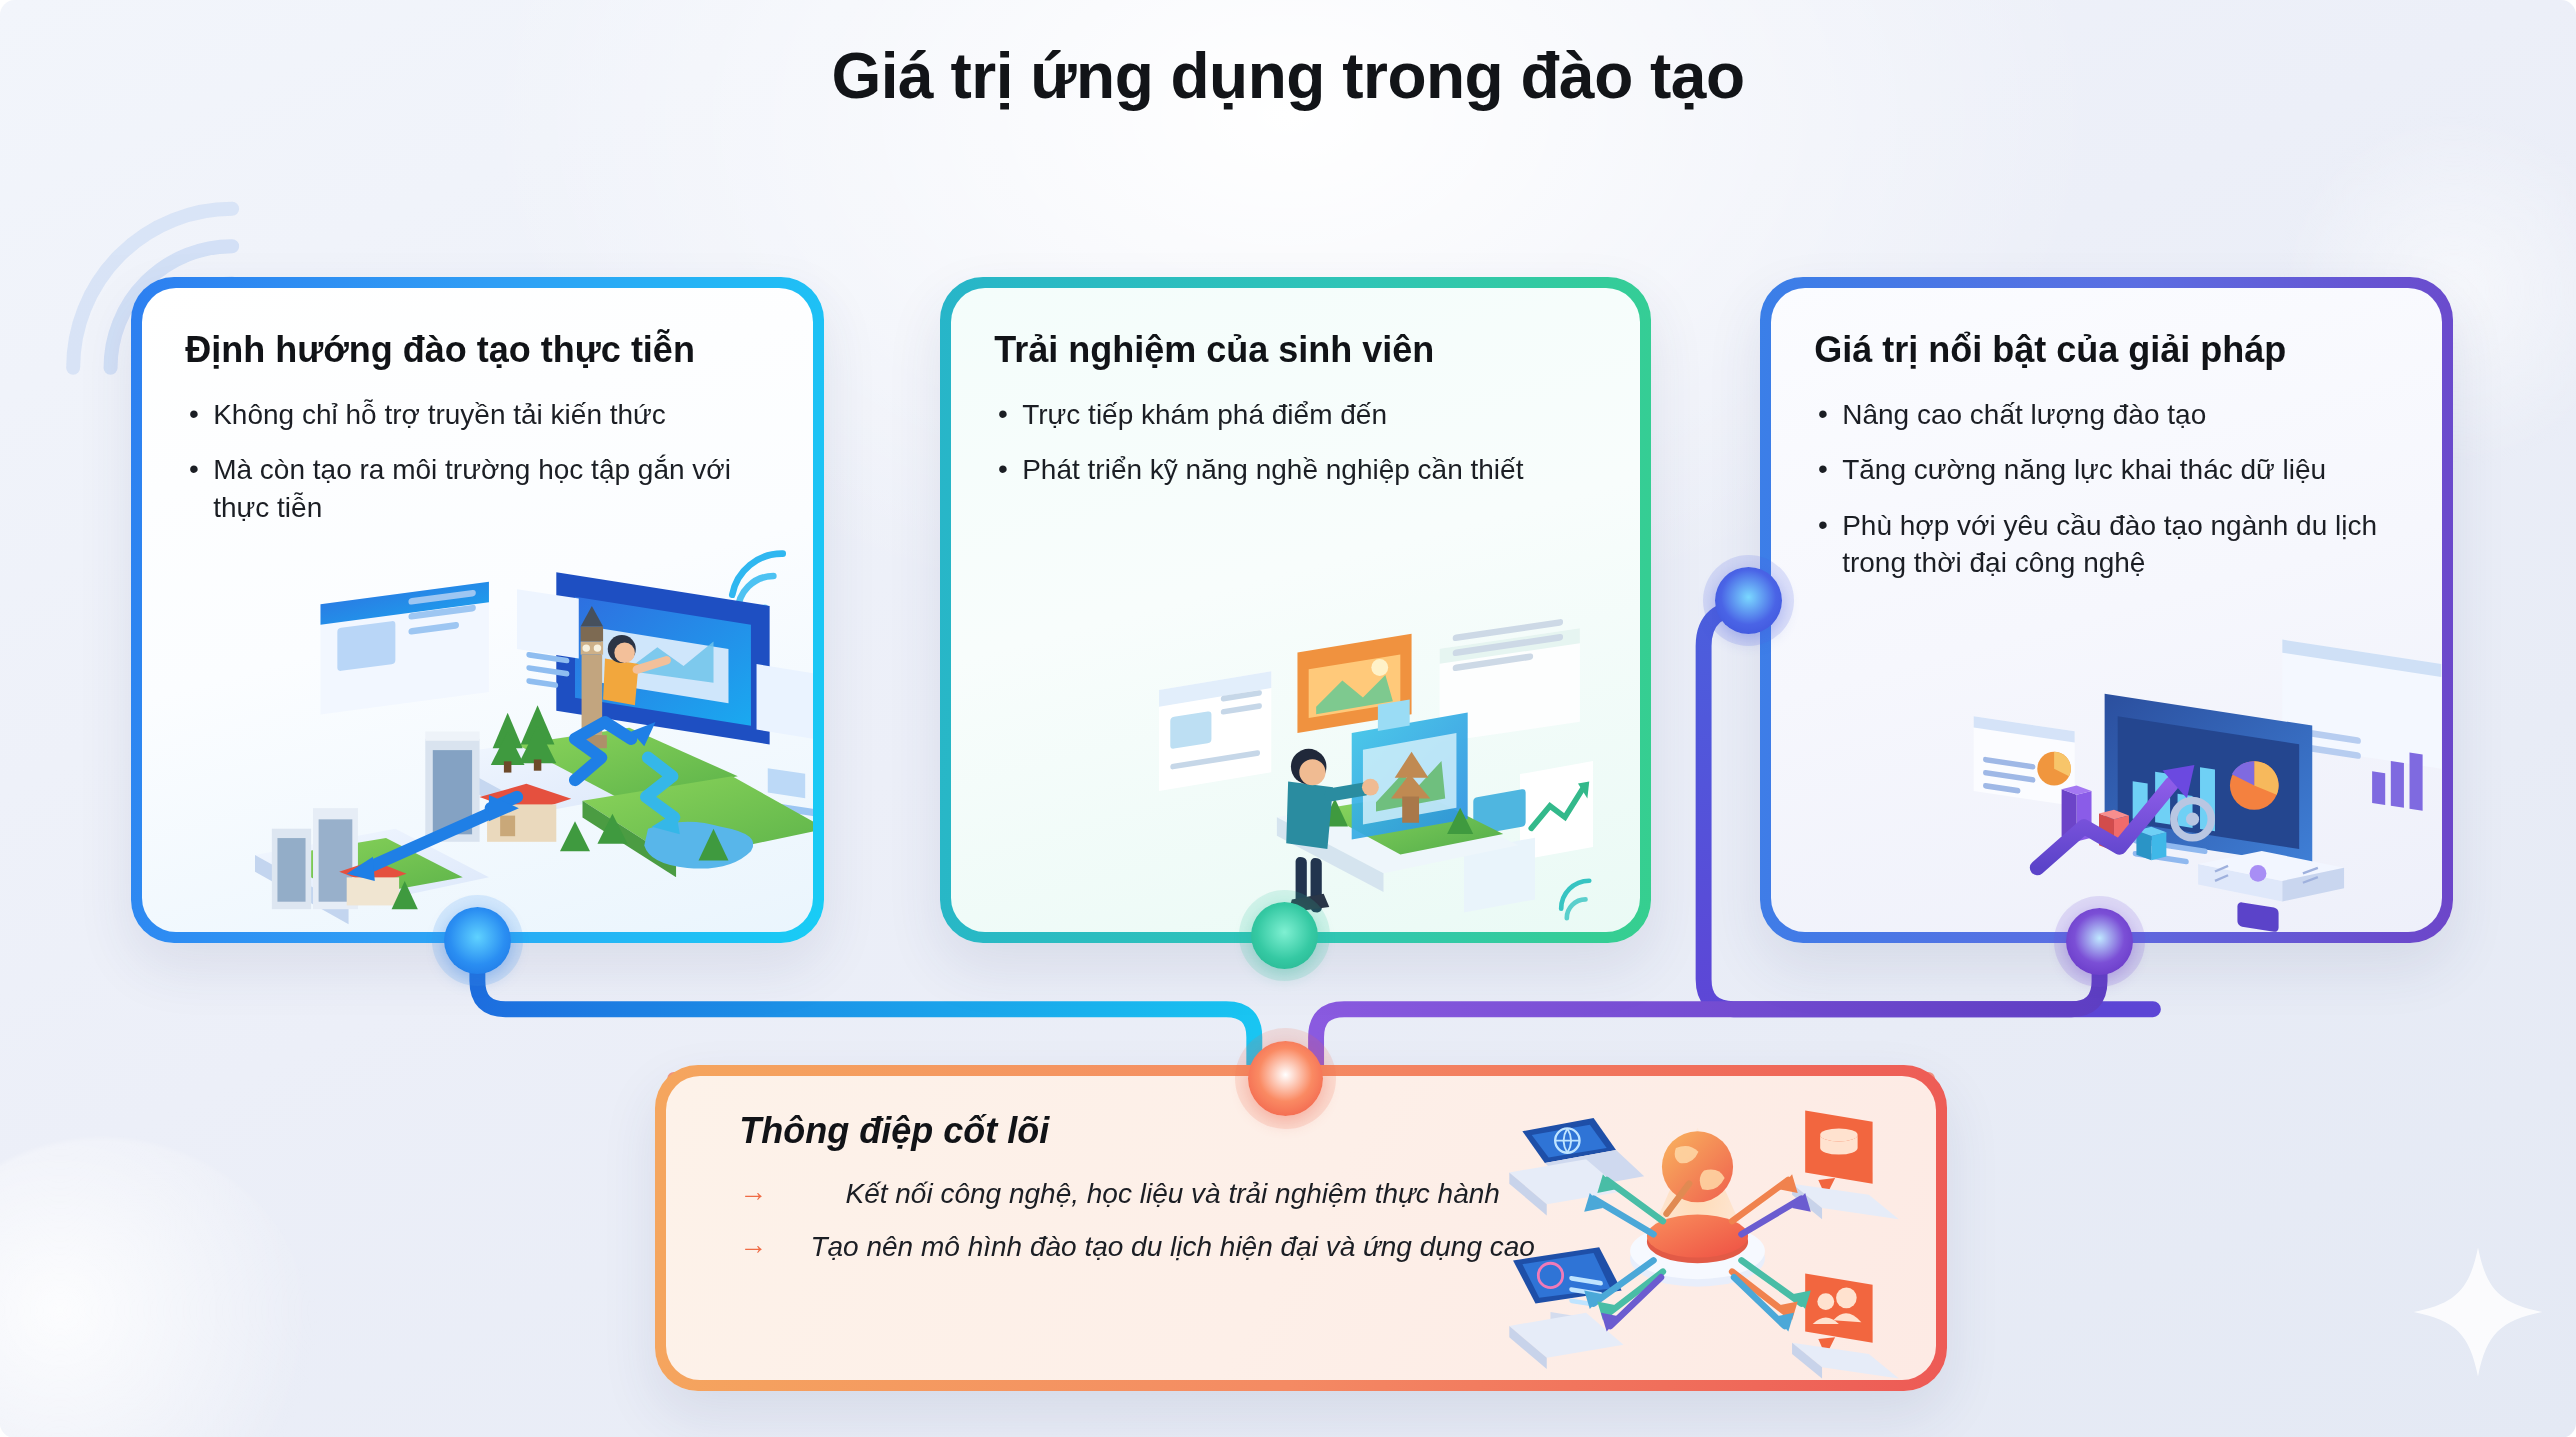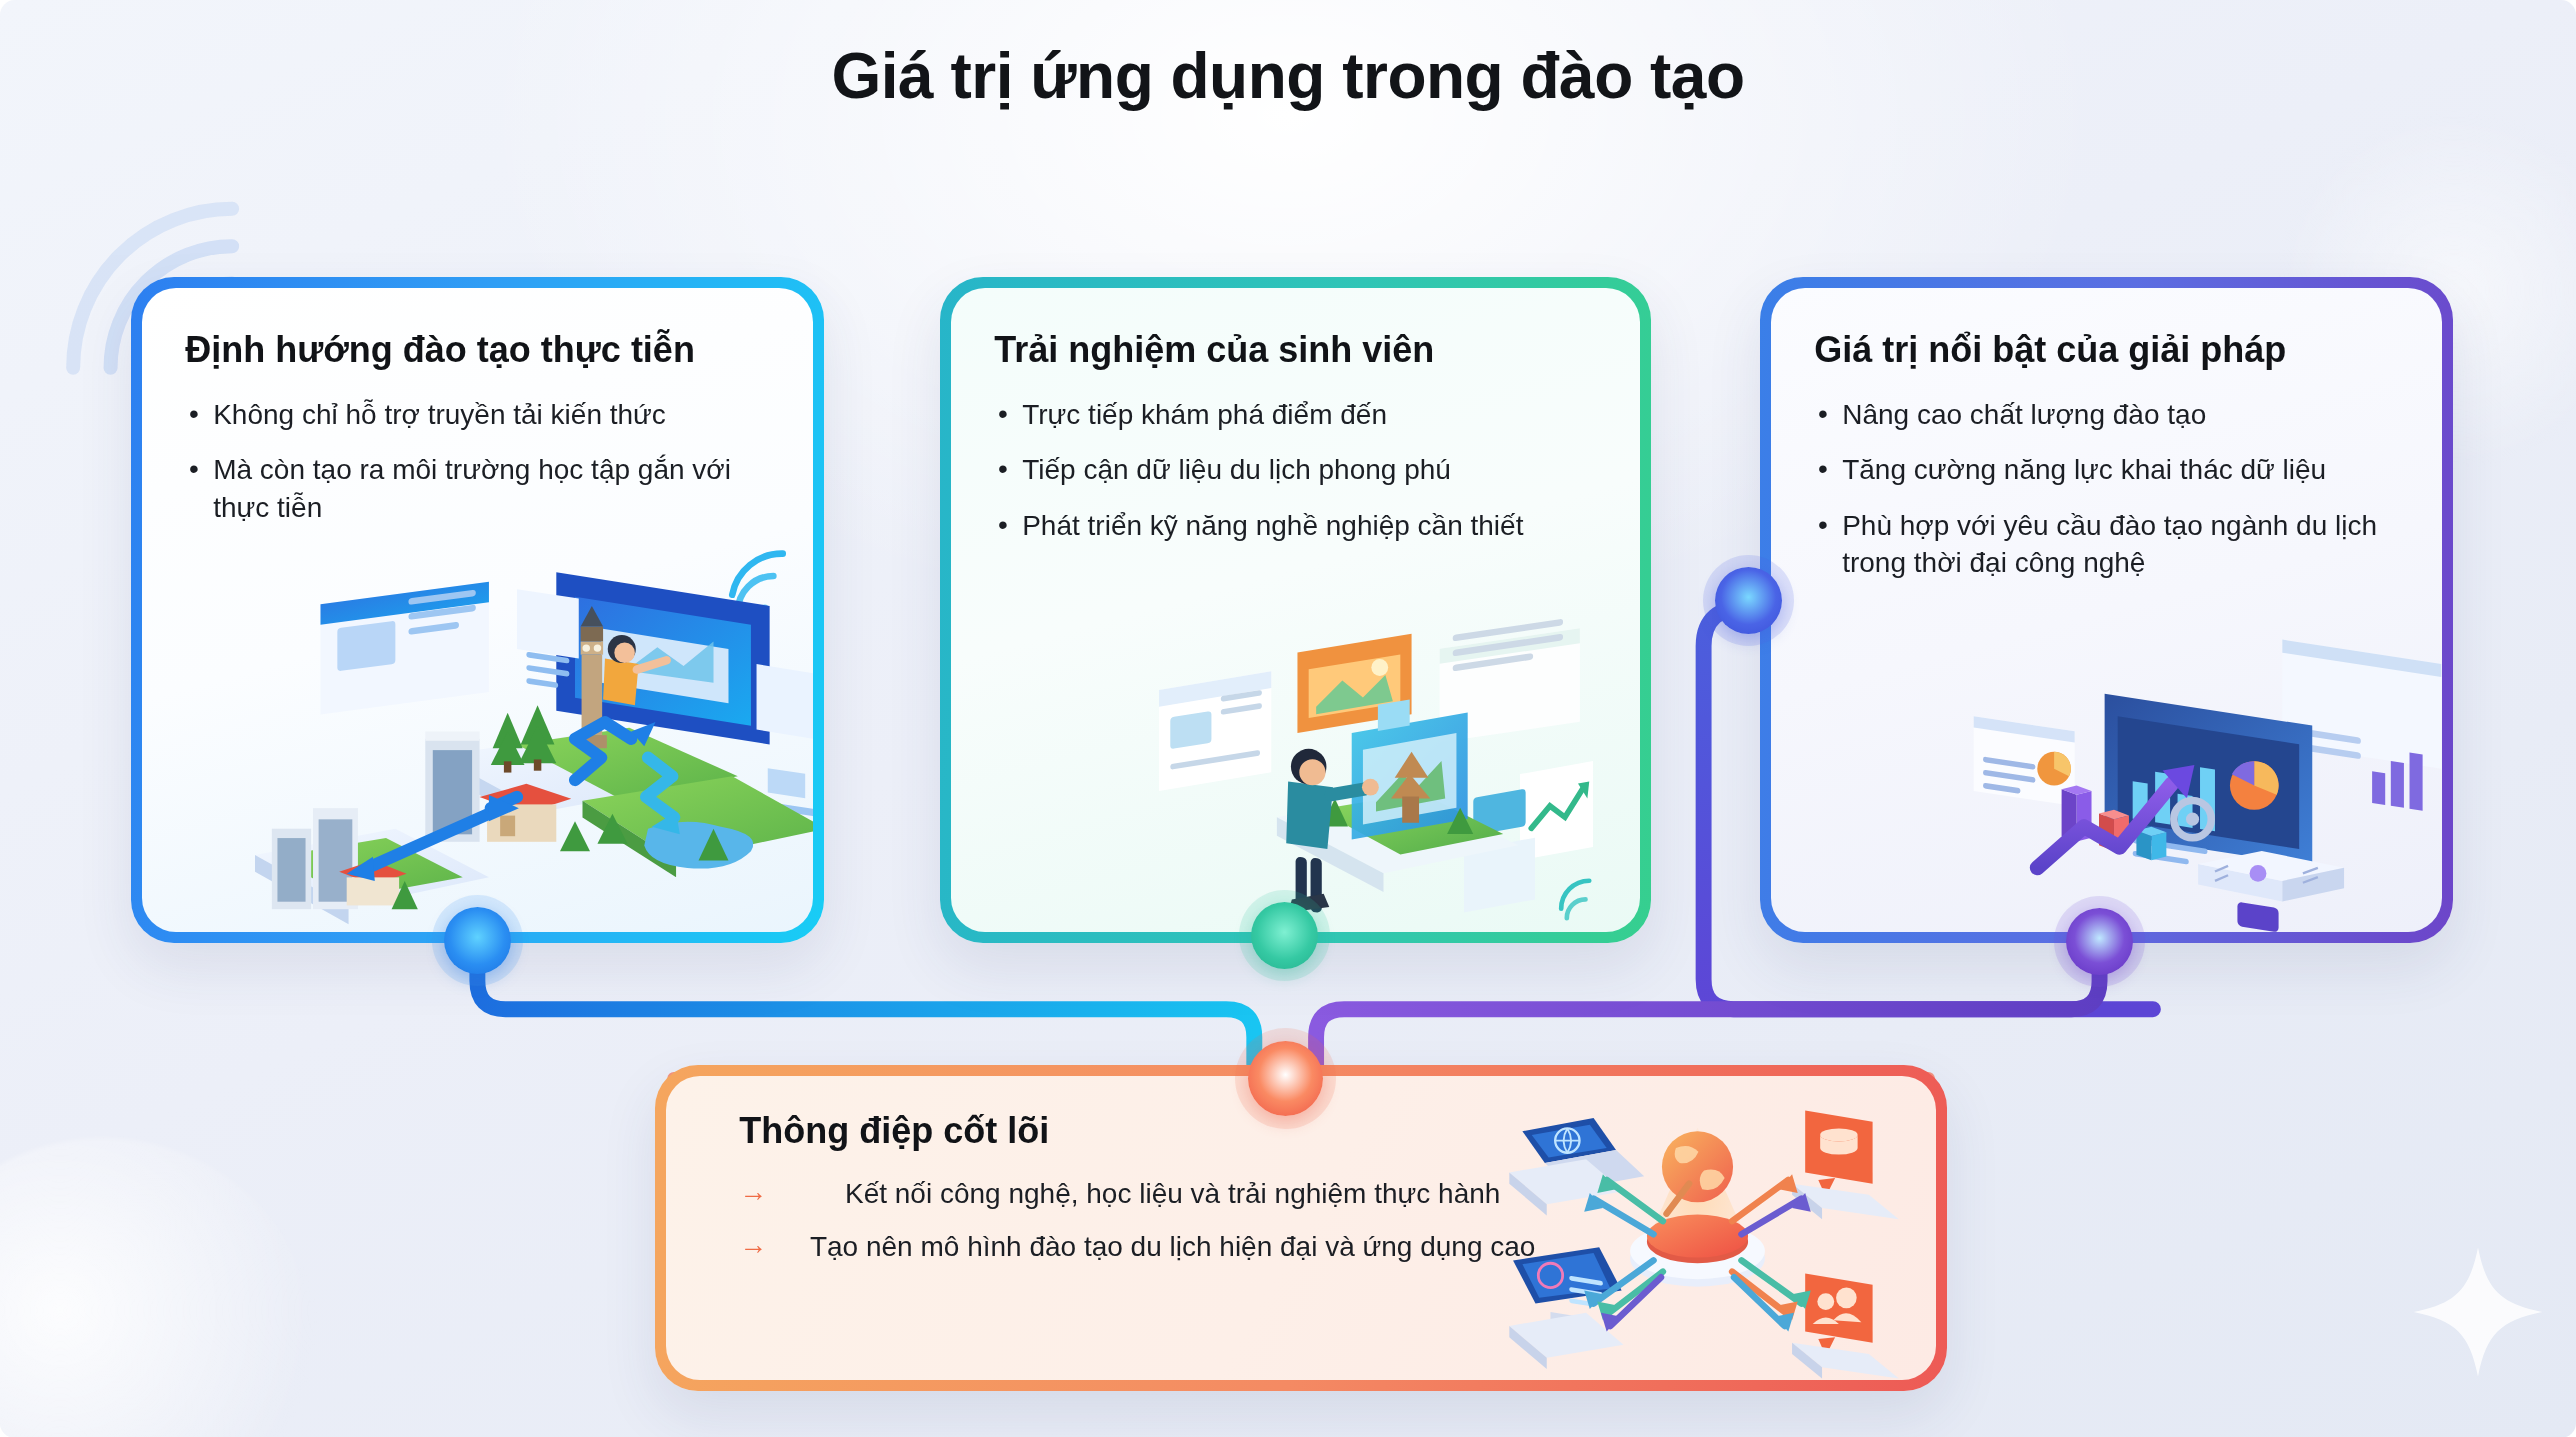--- a/index.html
+++ b/index.html
@@ -93,21 +93,21 @@
   #card2 .card-inner { background: linear-gradient(165deg, #f4fdfb 0%, #f8fdfc 45%, #eafaf5 100%); }
 
   
   #card3 { left: 1760px; top: 277px; width: 693px; height: 666px;
     background: linear-gradient(95deg, #3a7fe8 0%, #5b6ee2 50%, #6d45c9 100%); }
   #card3 .card-inner { background: linear-gradient(165deg, #fbfcff 0%, #f6f7fd 50%, #eef0fa 100%); }
 
   
   #card4 { left: 655px; top: 1065px; width: 1292px; height: 326px;
     background: linear-gradient(95deg, #f5a65e 0%, #f48a63 50%, #ed5a55 100%); }
-  #card4 .card-inner { background: linear-gradient(120deg, #fdf2e9 0%, #fdefe8 50%, #fdeae4 100%); }
+  #card4 .card-inner { background: linear-gradient(120deg, #fdf2e9 0%, #fdefe8 50%, #fdeae4 100%); font-style: italic; }
   #card4 .card-body { padding: 34px 0 0 73px; }
   #card4 .card-h { font-size: 36px; margin-bottom: 22.5px; }
   #card4 ul.bullets li { padding-left: 43px; font-size: 28px; margin-bottom: 15px; max-width: 824px; text-align: center; }
   #card4 ul.bullets li::before {
     content: "→"; left: 0; top: -1.9px; color: #ef6b45; font-size: 28px; font-weight: 700;
   }
 
   
   .illus { position: absolute; z-index: 1; pointer-events: none; }
   #illus1 { right: -13px; bottom: -9.4px; width: 618px; height: 393px; }
@@ -421,21 +421,20 @@
         <g fill="none" stroke="#37c4c2" stroke-linecap="round" stroke-width="5">
           <path d="M460 330 A30 30 0 0 1 490 300"></path>
           <path d="M466 340 A20 20 0 0 1 486 320" opacity=".8"></path>
         </g>
       </svg>
 
       <div class="card-body">
         <div class="card-h">Trải nghiệm của sinh viên</div>
         <ul class="bullets">
           <li>Trực tiếp khám phá điểm đến</li>
-          <li>Tiếp cận dữ liệu du lịch phong phú</li>
           <li>Phát triển kỹ năng nghề nghiệp cần thiết</li>
         </ul>
       </div>
     </div>
   </div>
 
   <div class="card" id="card3">
     <div class="card-inner">
       <svg class="illus" id="illus3" viewBox="0 0 520 340">
         <defs>

